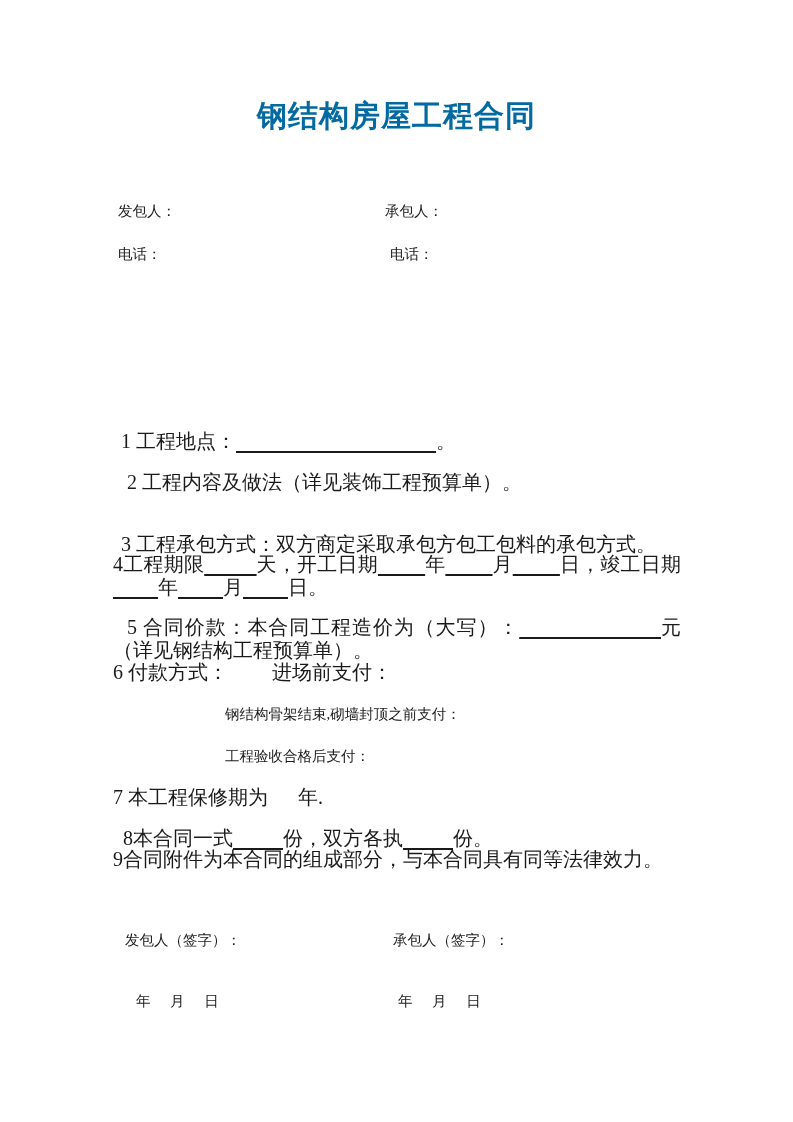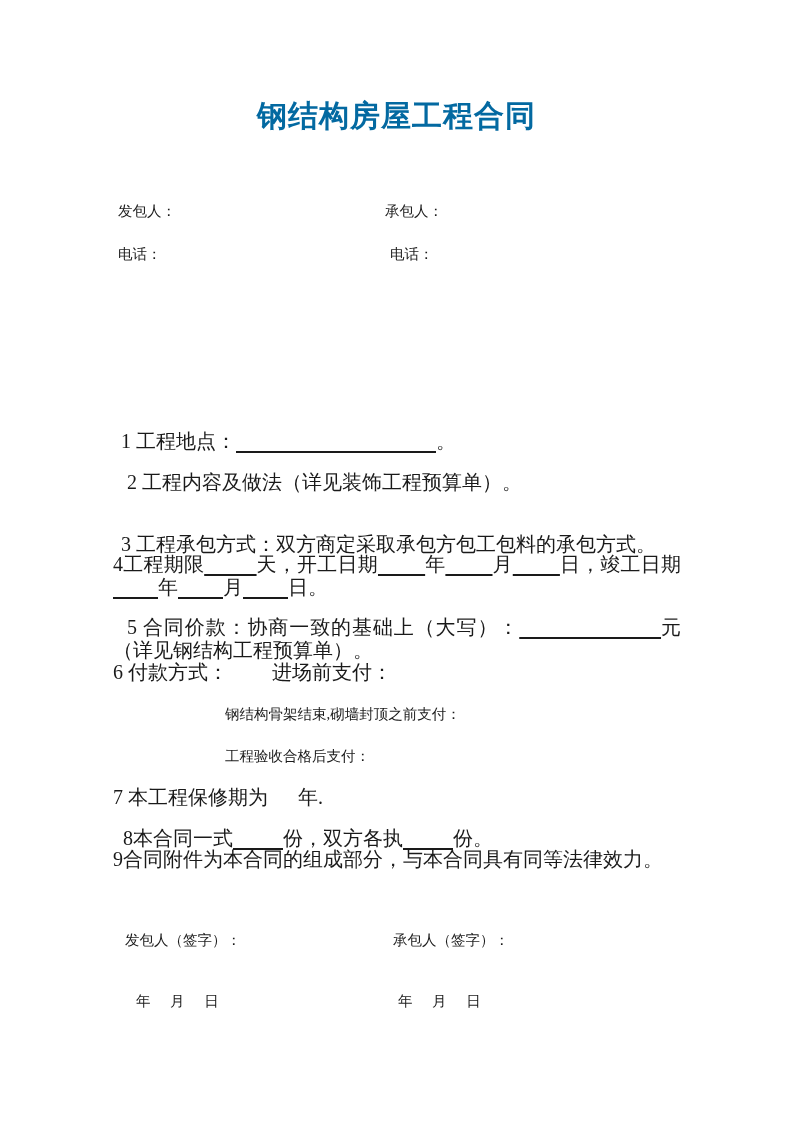--- a/index.html
+++ b/index.html
@@ -157,21 +157,21 @@
     <span>3</span>
     <span>工程承包方式：双方商定采取承包方包工包料的承包方式。</span>
   </div>
 
   <div class="clause" id="clause-4">
     <span>4</span><span>工程期限</span><span class="blank">          </span><span>天，开工日期</span><span class="blank">         </span><span>年</span><span class="blank">         </span><span>月</span><span class="blank">         </span><span>日，竣工日期</span><span class="blank">         </span><span>年</span><span class="blank">         </span><span>月</span><span class="blank">         </span><span>日。</span>
   </div>
 
   <div class="clause" id="clause-5">
     <span>5</span>
-    <span>合同价款：协商一致的基础上（大写）：</span><span class="blank">                        </span><span>元（详见钢结构工程预算单）。</span>
+    <span>合同价款：本合同工程造价为（大写）：</span><span class="blank">                        </span><span>元（详见钢结构工程预算单）。</span>
   </div>
 
   <div class="clause" id="clause-6">
     <span>6</span>
     <span class="pay-label">付款方式：</span><span>进场前支付：</span>
   </div>
   <div class="subitem" id="payment-2">钢结构骨架结束,砌墙封顶之前支付：</div>
   <div class="subitem" id="payment-3">工程验收合格后支付：</div>
 
   <div class="clause" id="clause-7">

